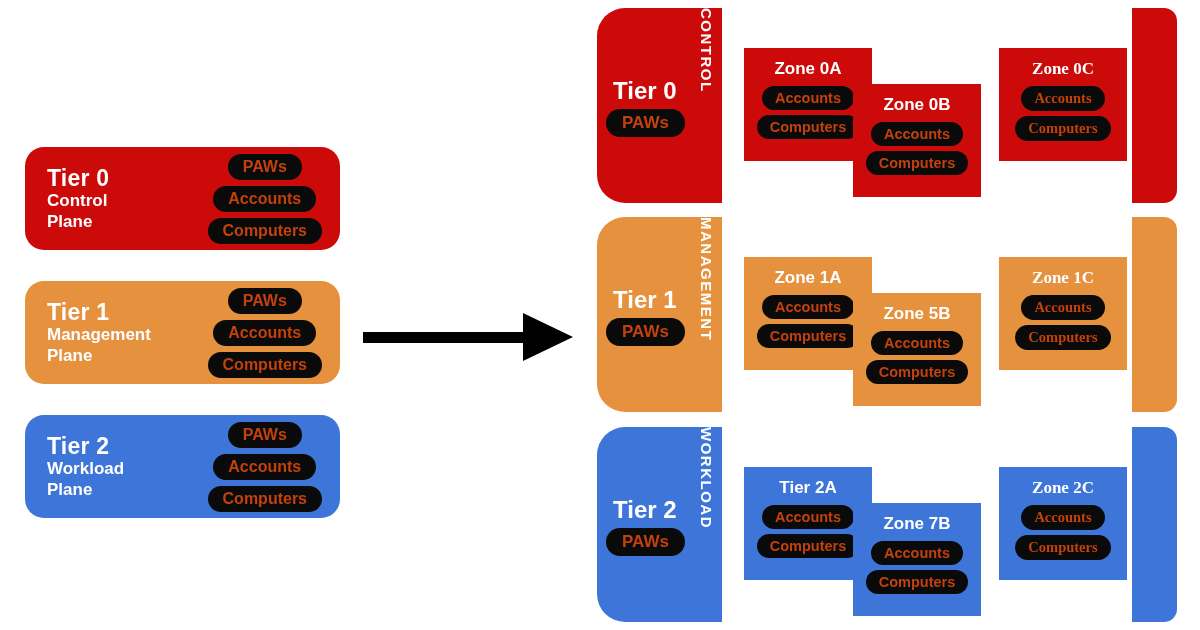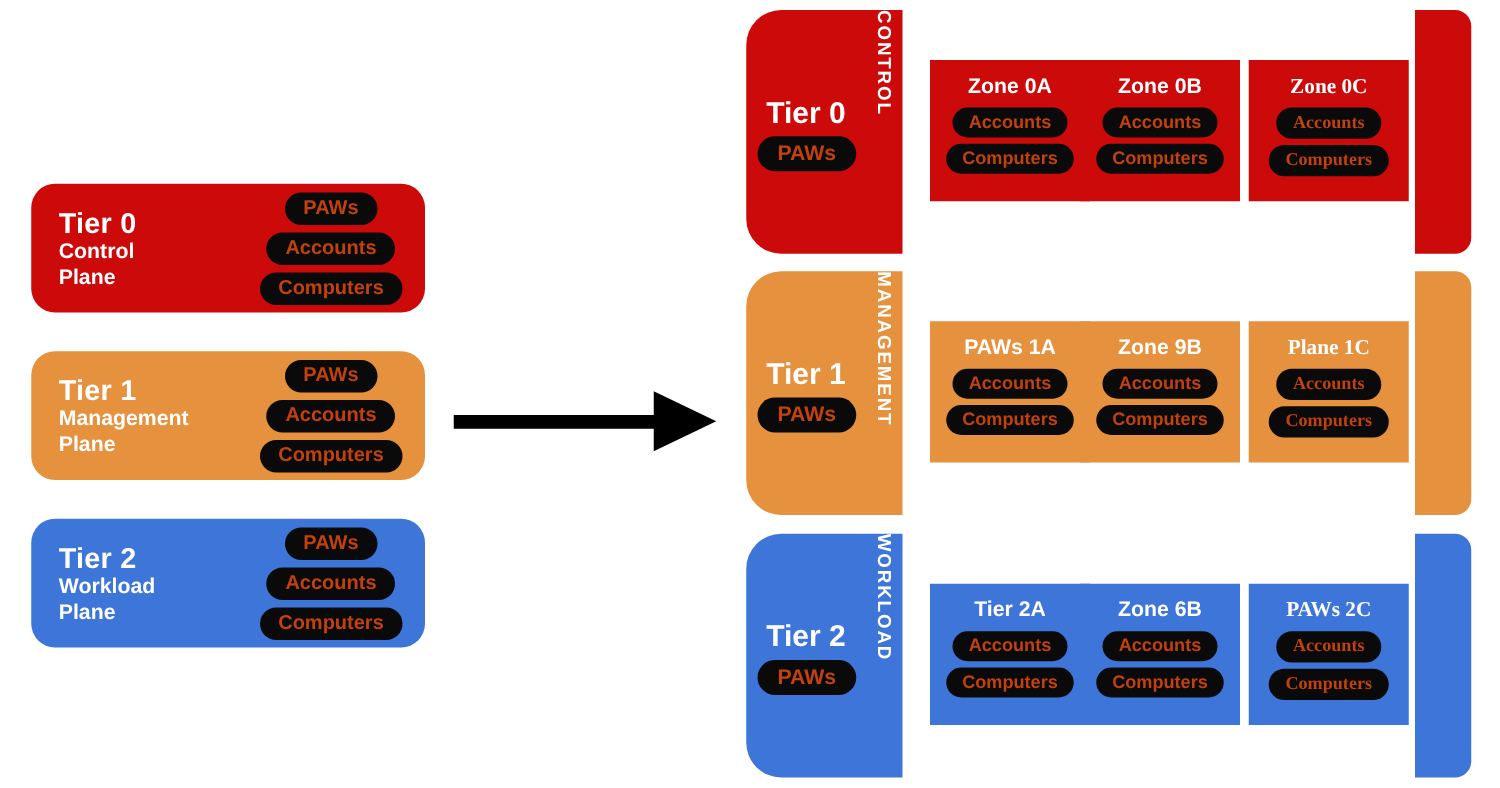--- a/index.html
+++ b/index.html
@@ -67,21 +67,21 @@
     display:flex; align-items:center;
     writing-mode:vertical-rl;
     font-size:15px; font-weight:bold; letter-spacing:1.5px; color:#ffffff;
   }
 
   .zone-box {
     position:absolute; top:40px; width:128px; height:113px;
     color:#ffffff; text-align:center;
   }
   .zone-box.z0 { left:147px; }
-  .zone-box.z1 { left:267px; }
+  .zone-box.z1 { left:256px;margin-top:36px; }
   .zone-box.z2 { left:402px;font-family:Liberation Serif, serif; }
   .zone-title { margin-top:11px; font-size:17px; font-weight:bold; }
   .zone-pills {
     display:flex; flex-direction:column; align-items:center; gap:5px; margin-top:7px;
   }
 
   .edge-bar {
     position:absolute; left:535px; top:0; width:45px; height:100%;
     border-radius:0 13px 13px 0;
   }
@@ -171,35 +171,35 @@
       <div class="edge-bar red"></div>
     </div>
 
     <div class="tier-row row1">
       <div class="tier-block orange">
         <div class="tier-block-title">Tier 1</div>
         <div class="pill pill-md tier-block-pill">PAWs</div>
         <div class="vertical-label">MANAGEMENT</div>
       </div>
       <div class="zone-box orange z0">
-        <div class="zone-title">PAWs 1A</div>
+        <div class="zone-title">Zone 1A</div>
         <div class="zone-pills">
           <div class="pill pill-sm">Accounts</div>
           <div class="pill pill-sm">Computers</div>
         </div>
       </div>
       <div class="zone-box orange z1">
-        <div class="zone-title">Zone 9B</div>
+        <div class="zone-title">Zone 5B</div>
         <div class="zone-pills">
           <div class="pill pill-sm">Accounts</div>
           <div class="pill pill-sm">Computers</div>
         </div>
       </div>
       <div class="zone-box orange z2">
-        <div class="zone-title">Plane 1C</div>
+        <div class="zone-title">Zone 1C</div>
         <div class="zone-pills">
           <div class="pill pill-sm">Accounts</div>
           <div class="pill pill-sm">Computers</div>
         </div>
       </div>
       <div class="edge-bar orange"></div>
     </div>
 
     <div class="tier-row row2">
       <div class="tier-block blue">
@@ -208,28 +208,28 @@
         <div class="vertical-label">WORKLOAD</div>
       </div>
       <div class="zone-box blue z0">
         <div class="zone-title">Tier 2A</div>
         <div class="zone-pills">
           <div class="pill pill-sm">Accounts</div>
           <div class="pill pill-sm">Computers</div>
         </div>
       </div>
       <div class="zone-box blue z1">
-        <div class="zone-title">Zone 6B</div>
+        <div class="zone-title">Zone 7B</div>
         <div class="zone-pills">
           <div class="pill pill-sm">Accounts</div>
           <div class="pill pill-sm">Computers</div>
         </div>
       </div>
       <div class="zone-box blue z2">
-        <div class="zone-title">PAWs 2C</div>
+        <div class="zone-title">Zone 2C</div>
         <div class="zone-pills">
           <div class="pill pill-sm">Accounts</div>
           <div class="pill pill-sm">Computers</div>
         </div>
       </div>
       <div class="edge-bar blue"></div>
     </div>
 
   </div>
 </div>

